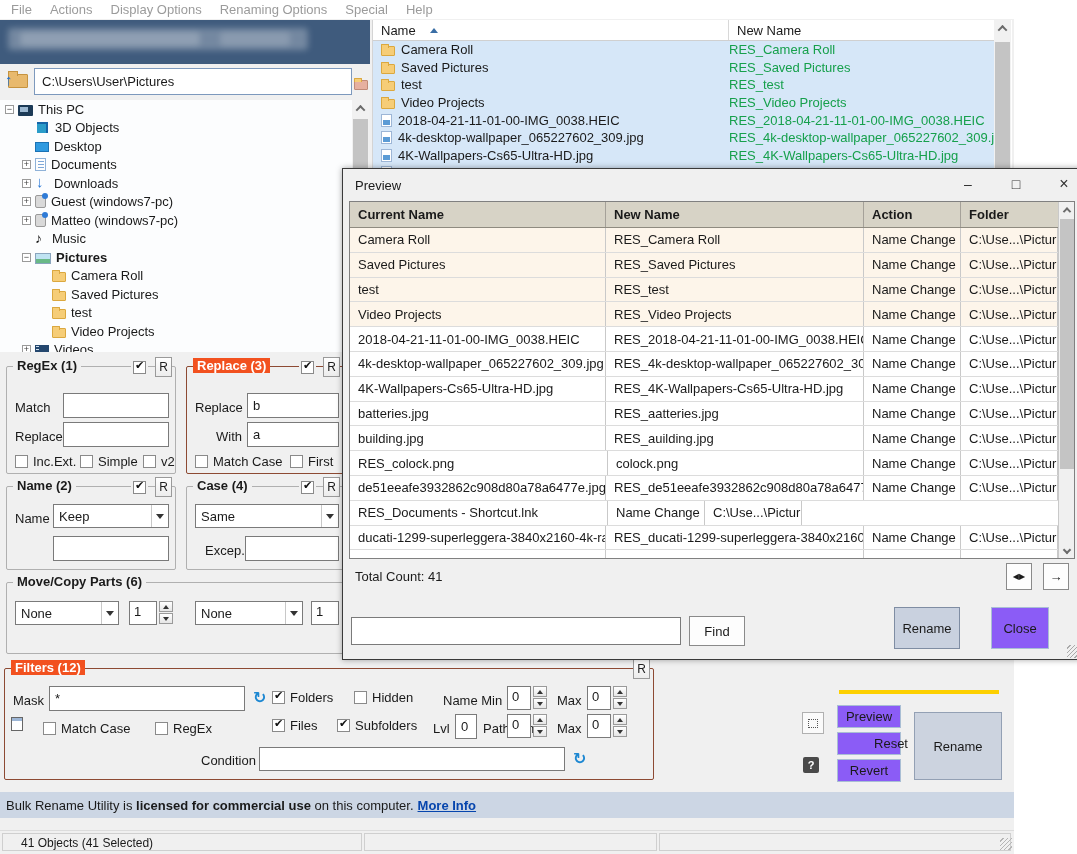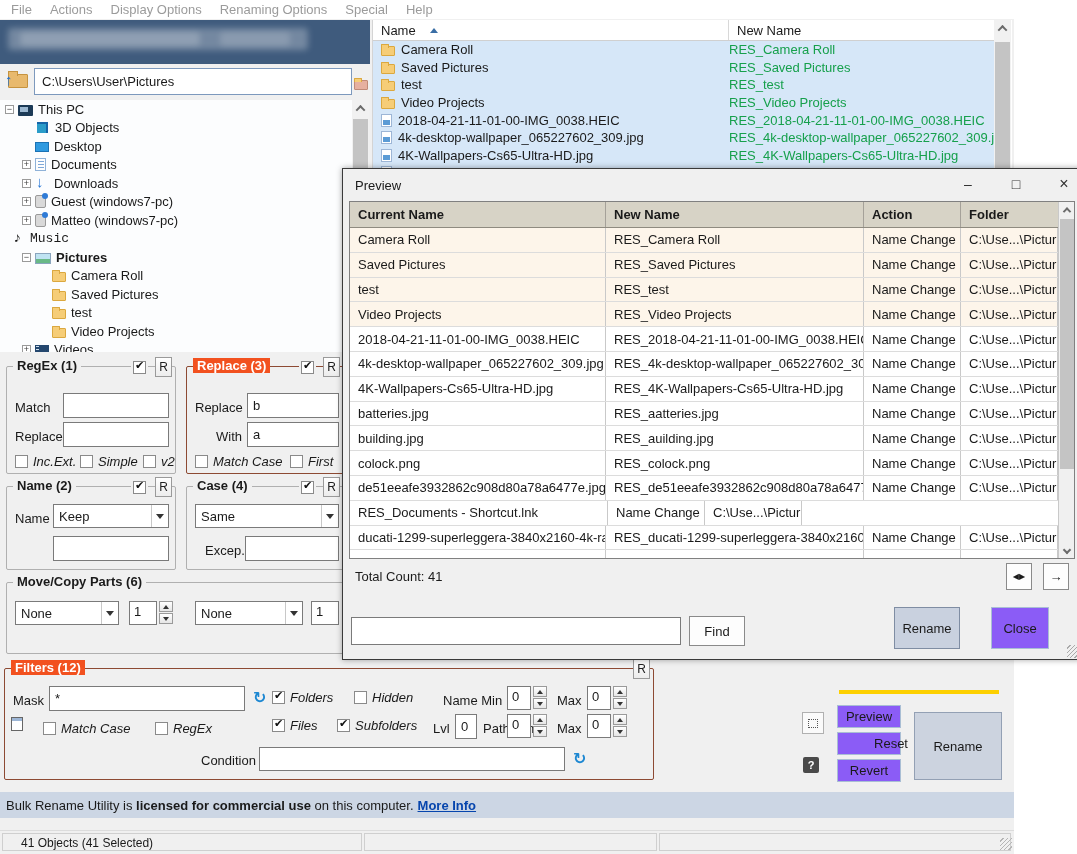--- a/index.html
+++ b/index.html
@@ -73,21 +73,21 @@
 
   
   .grp { position:absolute; border:1px solid #b0b0b0; border-radius:2px; }
   .grp.active { border-color:#8d4a33; }
   .grp-legend { position:absolute; top:-9px; left:6px; background:#f0f0f0; padding:0 4px; font-weight:bold; font-size:13px; white-space:nowrap; }
   .grp-legend.orange { background:#f2511f; color:#fff; }
   .grp-cb { position:absolute; top:-7px; right:27px; background:#f0f0f0; padding:0 2px; }
   .rbtn { position:absolute; top:-10px; right:3px; width:17px; height:20px; background:linear-gradient(#fff,#ececec); border:1px solid #9a9a9a; font-size:12px; text-align:center; line-height:18px; color:#222; }
   .cbx { display:inline-block; width:13px; height:13px; background:#fff; border:1px solid #8a8a8a; position:relative; vertical-align:-2px; }
   .cbx.on::after { content:"\2714"; position:absolute; left:1px; top:-3px; font-size:11px; color:#111; }
-  .cbx-label { margin-left:5px; font-size:13px;font-style:italic; }
+  .cbx-label { margin-left:5px; font-size:13px; }
   .check { white-space:nowrap; }
   .tin { background:#fff; border:1px solid #7a7a7a; font-size:13px; padding:2px 5px; position:absolute; display:flex; align-items:center; overflow:hidden; white-space:nowrap; }
   .flabel { position:absolute; font-size:13px; }
   .select { position:absolute; background:#fff; border:1px solid #7a7a7a; display:flex; align-items:center; padding-left:5px; font-size:13px; }
   .select .caret { position:absolute; right:0; top:0; bottom:0; width:17px; display:flex; align-items:center; justify-content:center; border-left:1px solid #c8c8c8; background:#fff; }
   .tri-down { width:0; height:0; border-left:4px solid transparent; border-right:4px solid transparent; border-top:5px solid #333; }
   .tri-up-s { width:0; height:0; border-left:3.5px solid transparent; border-right:3.5px solid transparent; border-bottom:4px solid #333; }
   .tri-down-s { width:0; height:0; border-left:3.5px solid transparent; border-right:3.5px solid transparent; border-top:4px solid #333; }
   .spin { position:absolute; display:flex; }
   .spin-val { background:#fff; border:1px solid #7a7a7a; padding:2px 4px; font-size:13px; }
@@ -184,21 +184,21 @@
       <div class="tree-row" style="padding-left: 22px;">
         <span class="expander">+</span>
         <span class="ico ico-user"></span>
         <span class="tree-label">Guest (windows7-pc)</span>
       </div>
       <div class="tree-row" style="padding-left: 22px;">
         <span class="expander">+</span>
         <span class="ico ico-user"></span>
         <span class="tree-label">Matteo (windows7-pc)</span>
       </div>
-      <div class="tree-row" style=" font-family: Liberation Mono, monospace;">
+      <div class="tree-row" style="padding-left: 22px;">
         <span class="exp-spacer"></span>
         <span class="ico ico-music"></span>
         <span class="tree-label">Music</span>
       </div>
       <div class="tree-row" style="padding-left: 22px;">
         <span class="expander">−</span>
         <span class="ico ico-pictures"></span>
         <span class="tree-label bold">Pictures</span>
       </div>
       <div class="tree-row" style="padding-left: 39px;">
@@ -568,22 +568,22 @@
           <div class="pv-cell pv-c2">Name Change</div>
           <div class="pv-cell pv-c3">C:\Use...\Pictures\</div>
         </div>
         <div class="pv-row">
           <div class="pv-cell pv-c0">building.jpg</div>
           <div class="pv-cell pv-c1">RES_auilding.jpg</div>
           <div class="pv-cell pv-c2">Name Change</div>
           <div class="pv-cell pv-c3">C:\Use...\Pictures\</div>
         </div>
         <div class="pv-row">
+          <div class="pv-cell pv-c1">RES_colock.png</div>
           <div class="pv-cell pv-c0">colock.png</div>
-          <div class="pv-cell pv-c1">RES_colock.png</div>
           <div class="pv-cell pv-c2">Name Change</div>
           <div class="pv-cell pv-c3">C:\Use...\Pictures\</div>
         </div>
         <div class="pv-row">
           <div class="pv-cell pv-c0">de51eeafe3932862c908d80a78a6477e.jpg</div>
           <div class="pv-cell pv-c1">RES_de51eeafe3932862c908d80a78a6477e.jpg</div>
           <div class="pv-cell pv-c2">Name Change</div>
           <div class="pv-cell pv-c3">C:\Use...\Pictures\</div>
         </div>
         <div class="pv-row">

